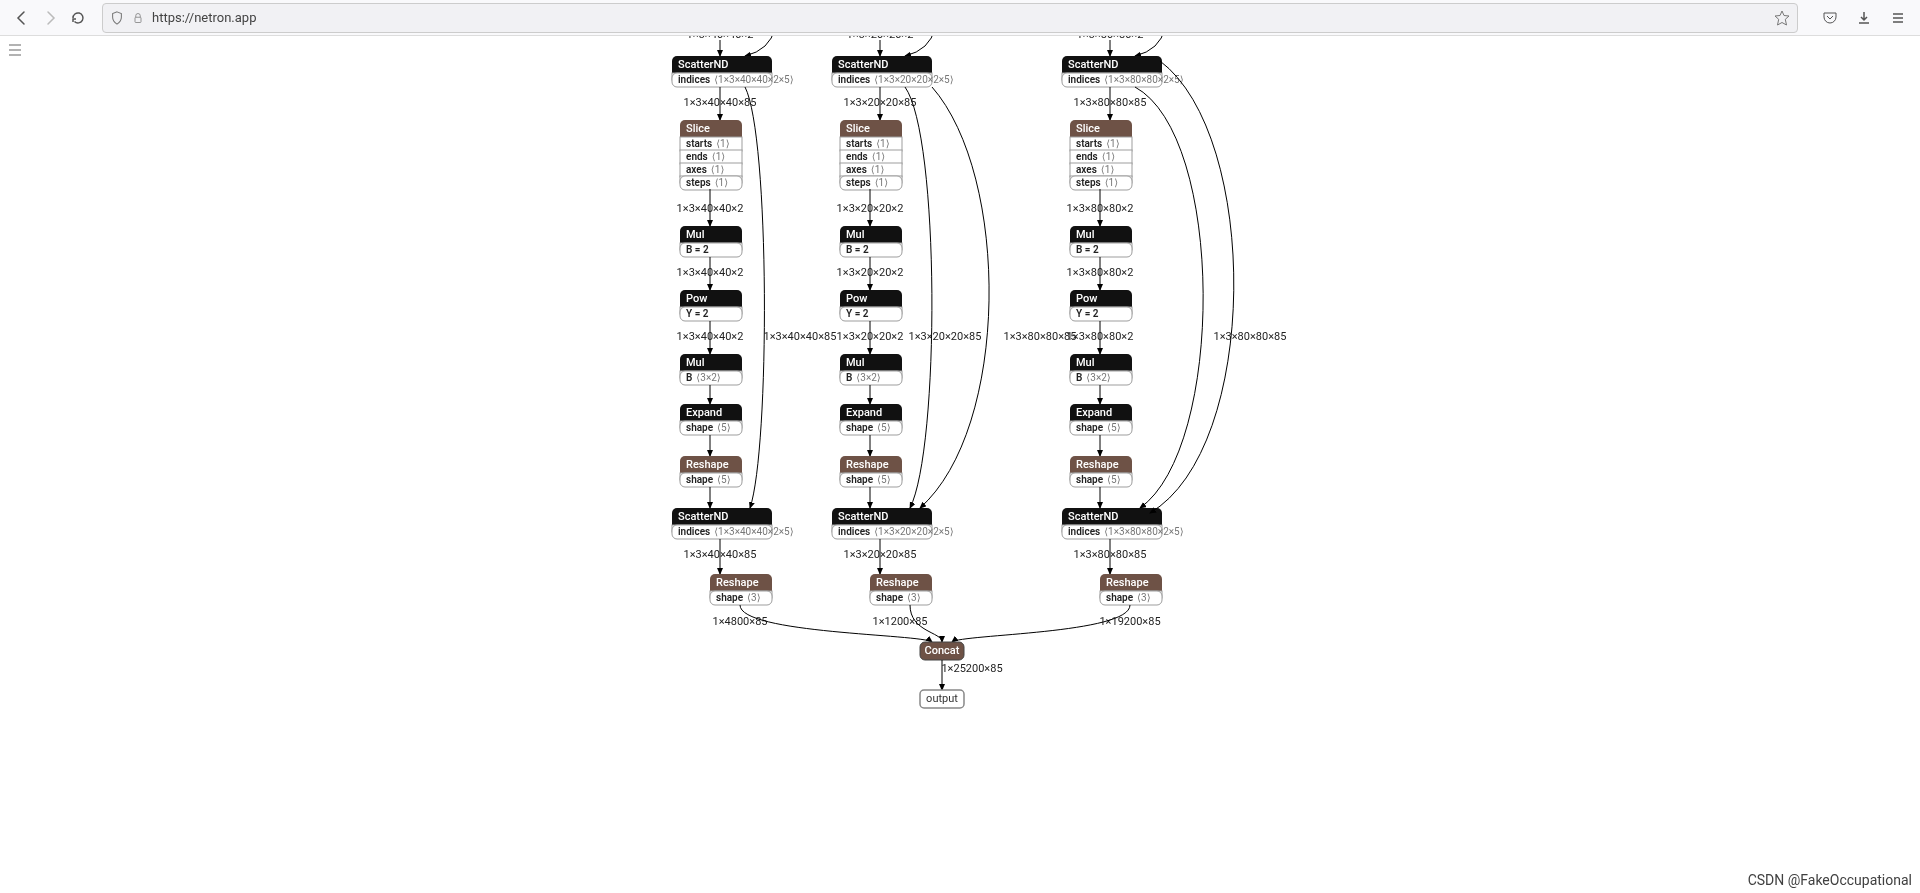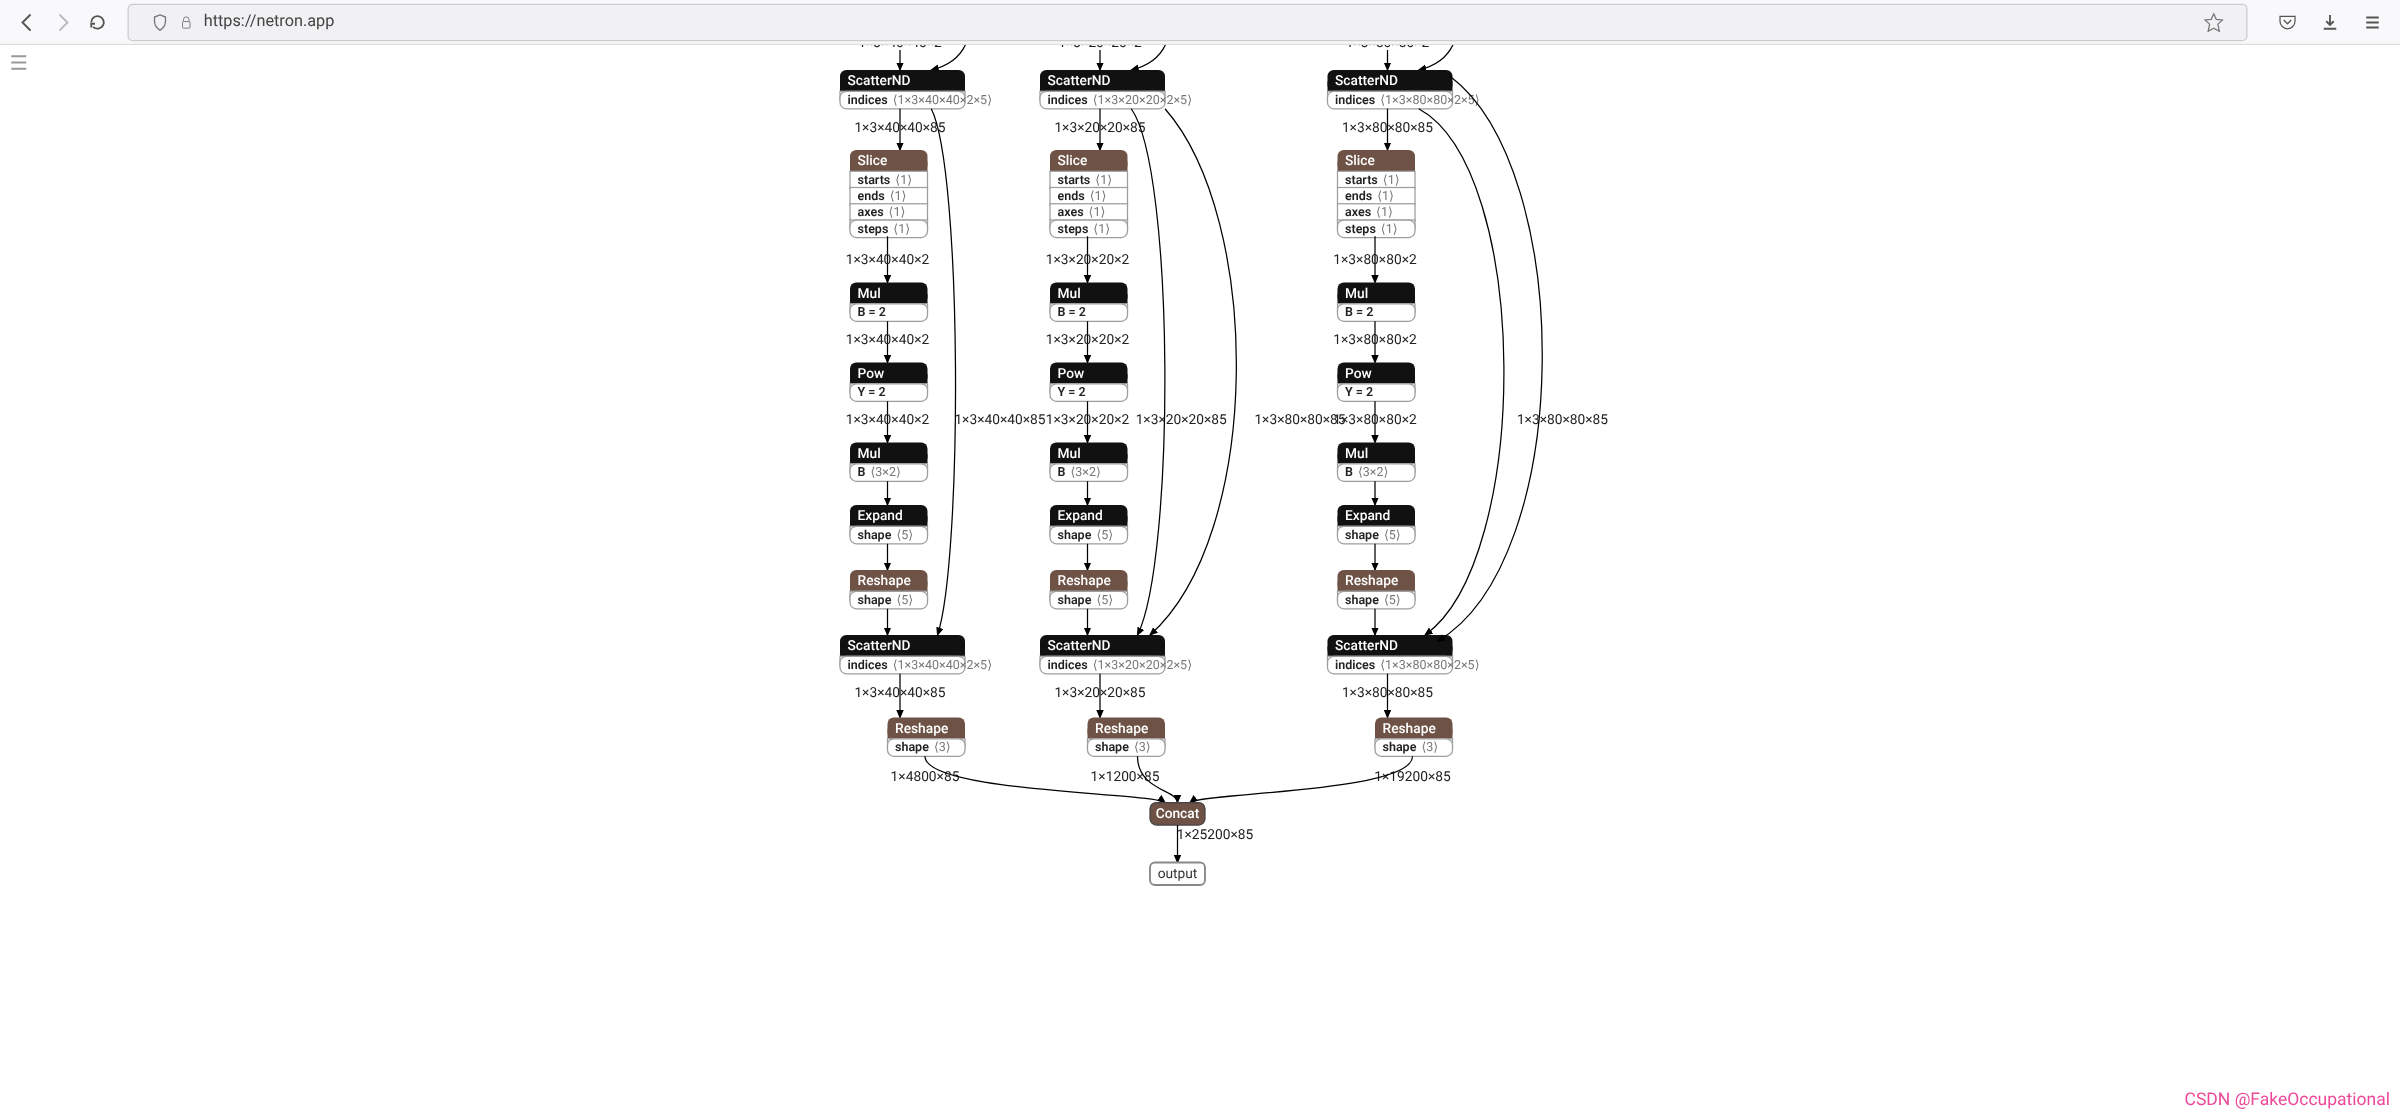--- a/index.html
+++ b/index.html
@@ -1,28 +1,28 @@
 <!DOCTYPE html>
 <html><head>
 <meta charset="utf-8">
 <style>
   html, body { margin:0; padding:0; height:100%; font-family:-apple-system,BlinkMacSystemFont,"Segoe UI",Roboto,Helvetica,Arial,sans-serif; background:#fff; color:#222; }
   
   .chrome { height:35px; border-bottom:1px solid #ddd; display:flex; align-items:center; padding:0 8px; background:#f9f9fb; }
   .nav-btn { width:28px; height:28px; display:flex; align-items:center; justify-content:center; border-radius:4px; color:#555; }
   .nav-btn.dis { color:#bbb; }
-  .url-bar { flex:1; height:28px; margin:0 10px; background:#f1f1f4; border:1px solid #ccc; border-radius:4px; display:flex; align-items:center; padding:0 18px; font-size:13px; color:#555; gap:8px; }
+  .url-bar { flex:1; height:28px; margin:0 10px; background:#f1f1f4; border:1px solid #ccc; border-radius:4px; display:flex; align-items:center; padding:0 7px; font-size:13px; color:#555; gap:8px; }
   .url-bar .url-txt { color:#444; }
   .spacer { flex:1; }
   .right-icons { display:flex; align-items:center; gap:6px; margin-left:8px; }
 
   
   .app { position:relative; height:calc(100% - 35px); background:#ffffff; overflow:hidden; }
   .hamburger { position:absolute; top:8px; left:8px; color:#888; font-size:14px; }
-  .watermark { position:absolute; right:8px; bottom:6px; color:#ec4899; font-size:14px; }
+  .watermark { position:absolute; right:8px; bottom:6px; color:#404040; font-size:14px; }
 
   svg { display:block; margin:0 auto; }
 
   .edge { stroke:#000; stroke-width:1; fill:none; }
   .edge-label { font-size:11px; fill:#222; text-anchor:middle; dominant-baseline:central; }
 
   .node-head { fill:#111; }
   .node-head-brown { fill:#6e5246; }
   .node-head-txt { fill:#fff; font-size:11px; font-weight:500; }
   .node-row { fill:#fff; stroke:#9d9d9d; stroke-width:1; }

